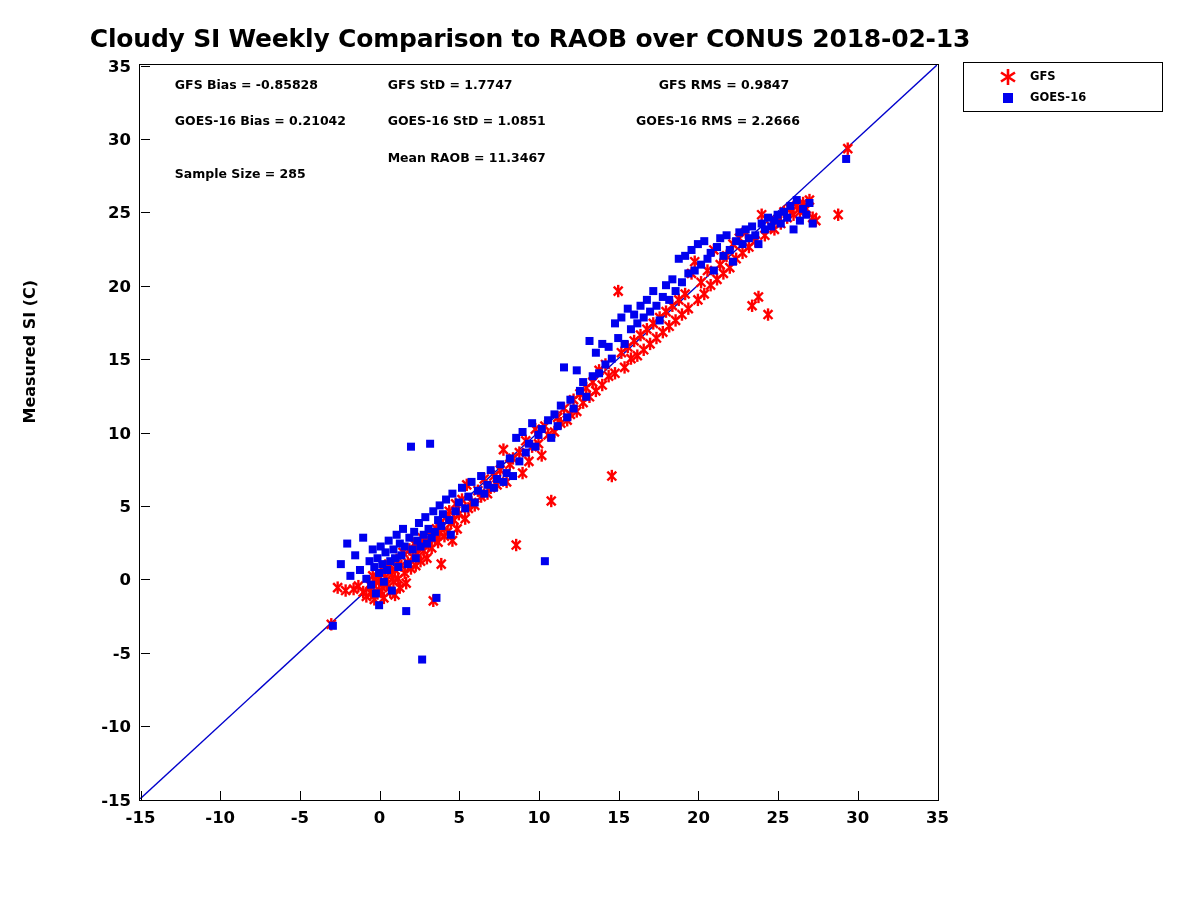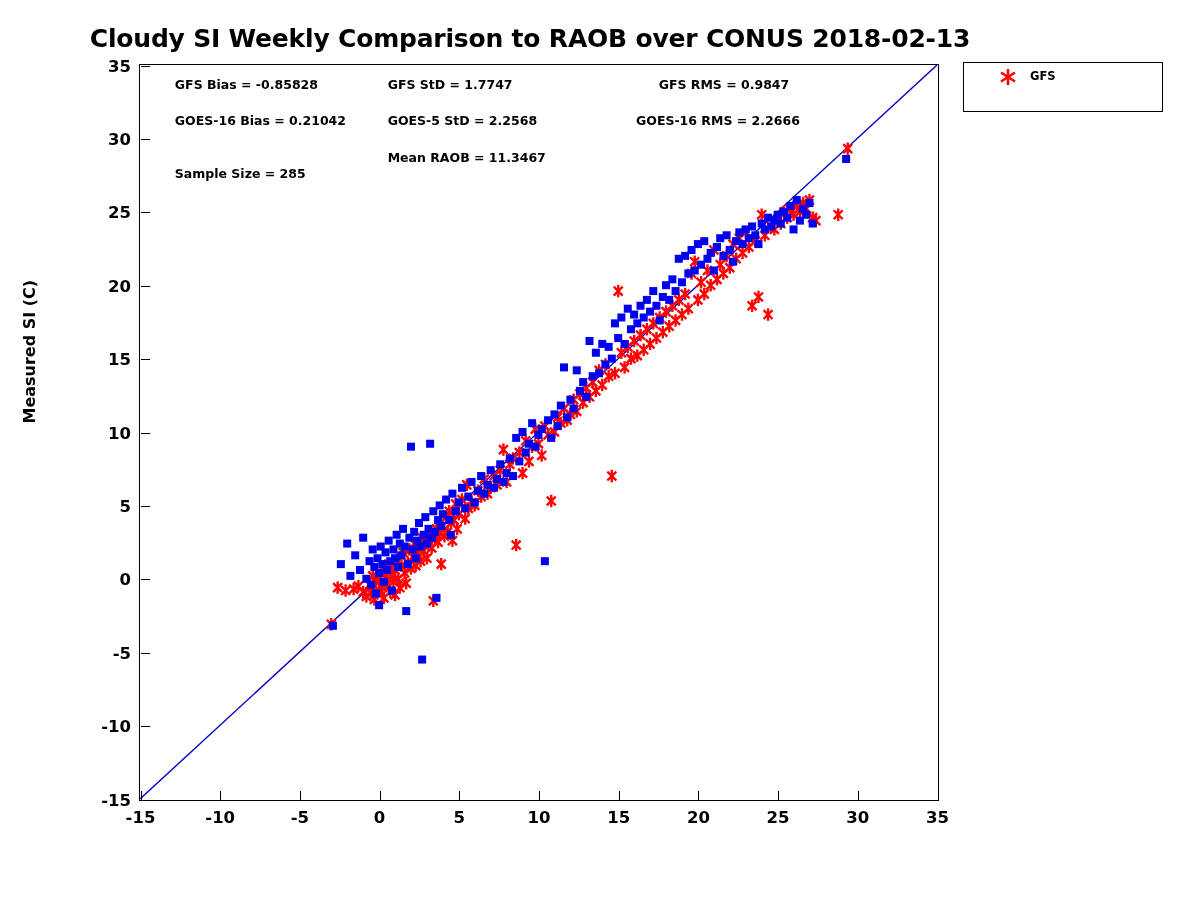--- a/index.html
+++ b/index.html
@@ -835,34 +835,42 @@
       <div class="tick-y" style="left: 140.5px; top: 138.9px;"></div>
       <div class="lbl-y" style="left: 61px; width: 70px; top: 138.9px;">30</div>
       <div class="tick-y" style="left: 140.5px; top: 65.5px;"></div>
       <div class="lbl-y" style="left: 61px; width: 70px; top: 65.5px;">35</div>
     </div>
   <div id="stats">
       <div class="stat" style="left: 154.846px; top: 76.51px;">GFS Bias = -0.85828</div>
       <div class="stat" style="left: 367.645px; top: 76.51px; text-align: center;">GFS StD = 1.7747</div>
       <div class="stat" style="left: 638.625px; top: 76.51px;">GFS RMS = 0.9847</div>
       <div class="stat" style="left: 154.846px; top: 113.21px;">GOES-16 Bias = 0.21042</div>
-      <div class="stat" style="left: 367.645px; top: 113.21px;">GOES-5 StD = 2.2568</div>
+      <div class="stat" style="left: 367.645px; top: 113.21px;">GOES-16 StD = 1.0851</div>
       <div class="stat" style="left: 616px; top: 113.21px;">GOES-16 RMS = 2.2666</div>
       <div class="stat" style="left: 154.846px; top: 166px;">Sample Size = 285</div>
       <div class="stat" style="left: 367.645px; top: 149.91px;">Mean RAOB = 11.3467</div>
     </div>
 
   <div id="legend">
     <div class="leg-row" style="top:3px;">
       <span class="leg-sym">
         <svg width="20" height="22" viewBox="0 0 20 22">
           <g stroke="#ff0000" stroke-width="2.6" stroke-linecap="butt">
             <line x1="10" y1="3" x2="10" y2="19"></line>
             <line x1="3" y1="6.5" x2="17" y2="15.5"></line>
             <line x1="3" y1="15.5" x2="17" y2="6.5"></line>
           </g>
         </svg>
       </span>
       <span class="leg-txt">GFS</span>
     </div>
+    <div class="leg-row" style="top:24px;">
+      <span class="leg-sym">
+        <svg width="20" height="22" viewBox="0 0 20 22">
+          <rect x="5" y="6" width="10" height="10" fill="#0000ee"></rect>
+        </svg>
+      </span>
+      <span class="leg-txt">GOES-16</span>
+    </div>
   </div>
 
 </div>
 
 </body></html>

